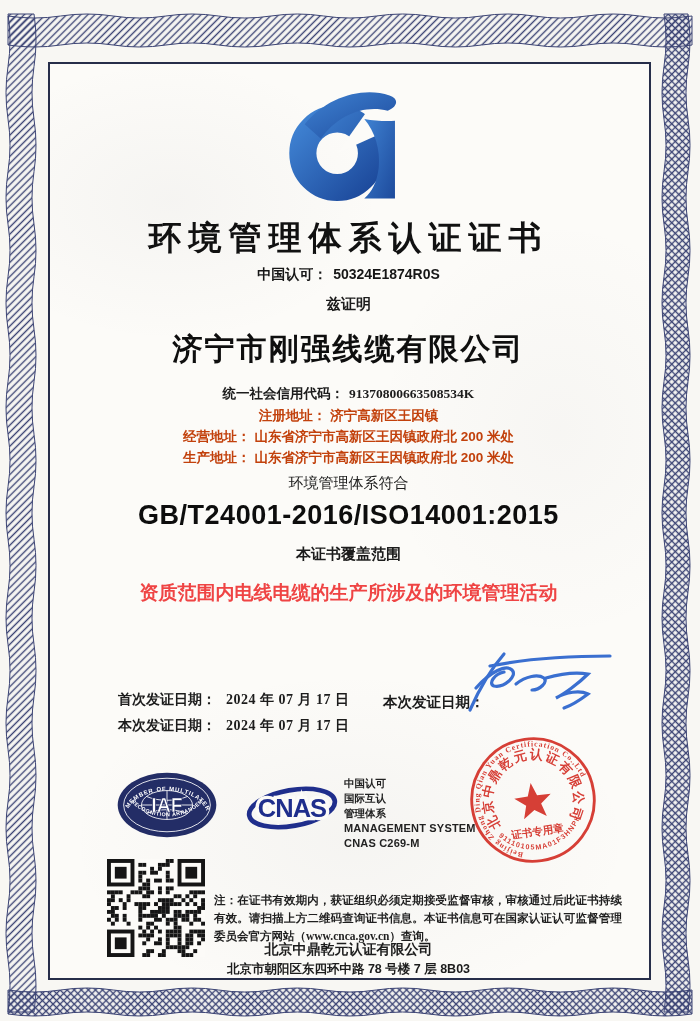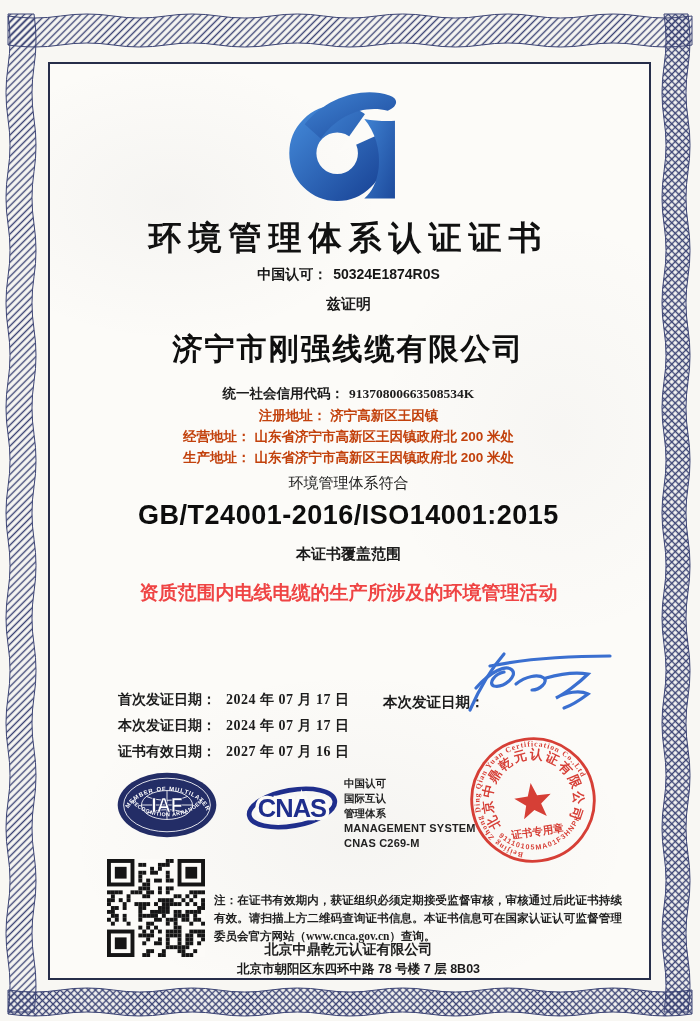--- a/index.html
+++ b/index.html
@@ -42,21 +42,21 @@
   #iaf{left:116px;top:770px;width:102px;height:70px;}
   #cnas{left:244px;top:775px;width:96px;height:66px;}
   .cnas-text{left:344px;top:776px;font-size:10.5px;font-weight:700;line-height:15px;color:#222;}
   .cnas-text .en{font-size:11px;letter-spacing:.2px;}
   #qr{left:107px;top:859px;width:98px;height:98px;}
   .note{
     left:214px;top:891px;width:408px;font-family:"Liberation Serif",serif;
     font-size:11.5px;font-weight:700;line-height:1.58;color:#1f1f1f;text-align:justify;
   }
   .footer-co{top:941px;font-size:14px;font-weight:700;}
-  .footer-addr{top:961px;font-size:12.5px;font-weight:600;padding-left:10px;}
+  .footer-addr{top:961px;font-size:12.5px;font-weight:600;}
 </style>
 </head>
 <body>
 
 <div class="page">
 
   <svg id="frame" viewBox="0 0 700 1021">
     <defs>
       <pattern id="hA" width="5" height="5" patternUnits="userSpaceOnUse" patternTransform="rotate(45)">
         <line x1="2.5" y1="0" x2="2.5" y2="5" stroke="#3c4474" stroke-width="1.4"></line>
@@ -120,24 +120,20 @@
   <div class="abs center-col scope">资质范围内电线电缆的生产所涉及的环境管理活动</div>
 
   <div class="abs dates">
     <div class="row">
       <span>首次发证日期：</span>
         <span class="val">2024 年 07 月 17 日</span>
     </div>
     <div class="row">
       <span>本次发证日期：</span>
         <span class="val">2024 年 07 月 17 日</span>
-    </div>
-    <div class="row">
-      <span>证书有效日期：</span>
-        <span class="val">2027 年 07 月 16 日</span>
     </div>
   </div>
 
   <div class="abs signer">本次发证日期：</div>
 
   <svg id="signature" class="abs" viewBox="0 0 155 72">
     <g fill="none" stroke="#3a6fd0" stroke-width="3.2" stroke-linecap="round">
       <path d="M 30 18 C 70 10 110 8 150 8"></path>
       <path d="M 44 6 C 30 22 18 44 10 62"></path>
       <path d="M 16 40 C 30 24 46 16 52 22 C 58 28 44 40 34 38 C 28 36 34 26 44 24"></path>

